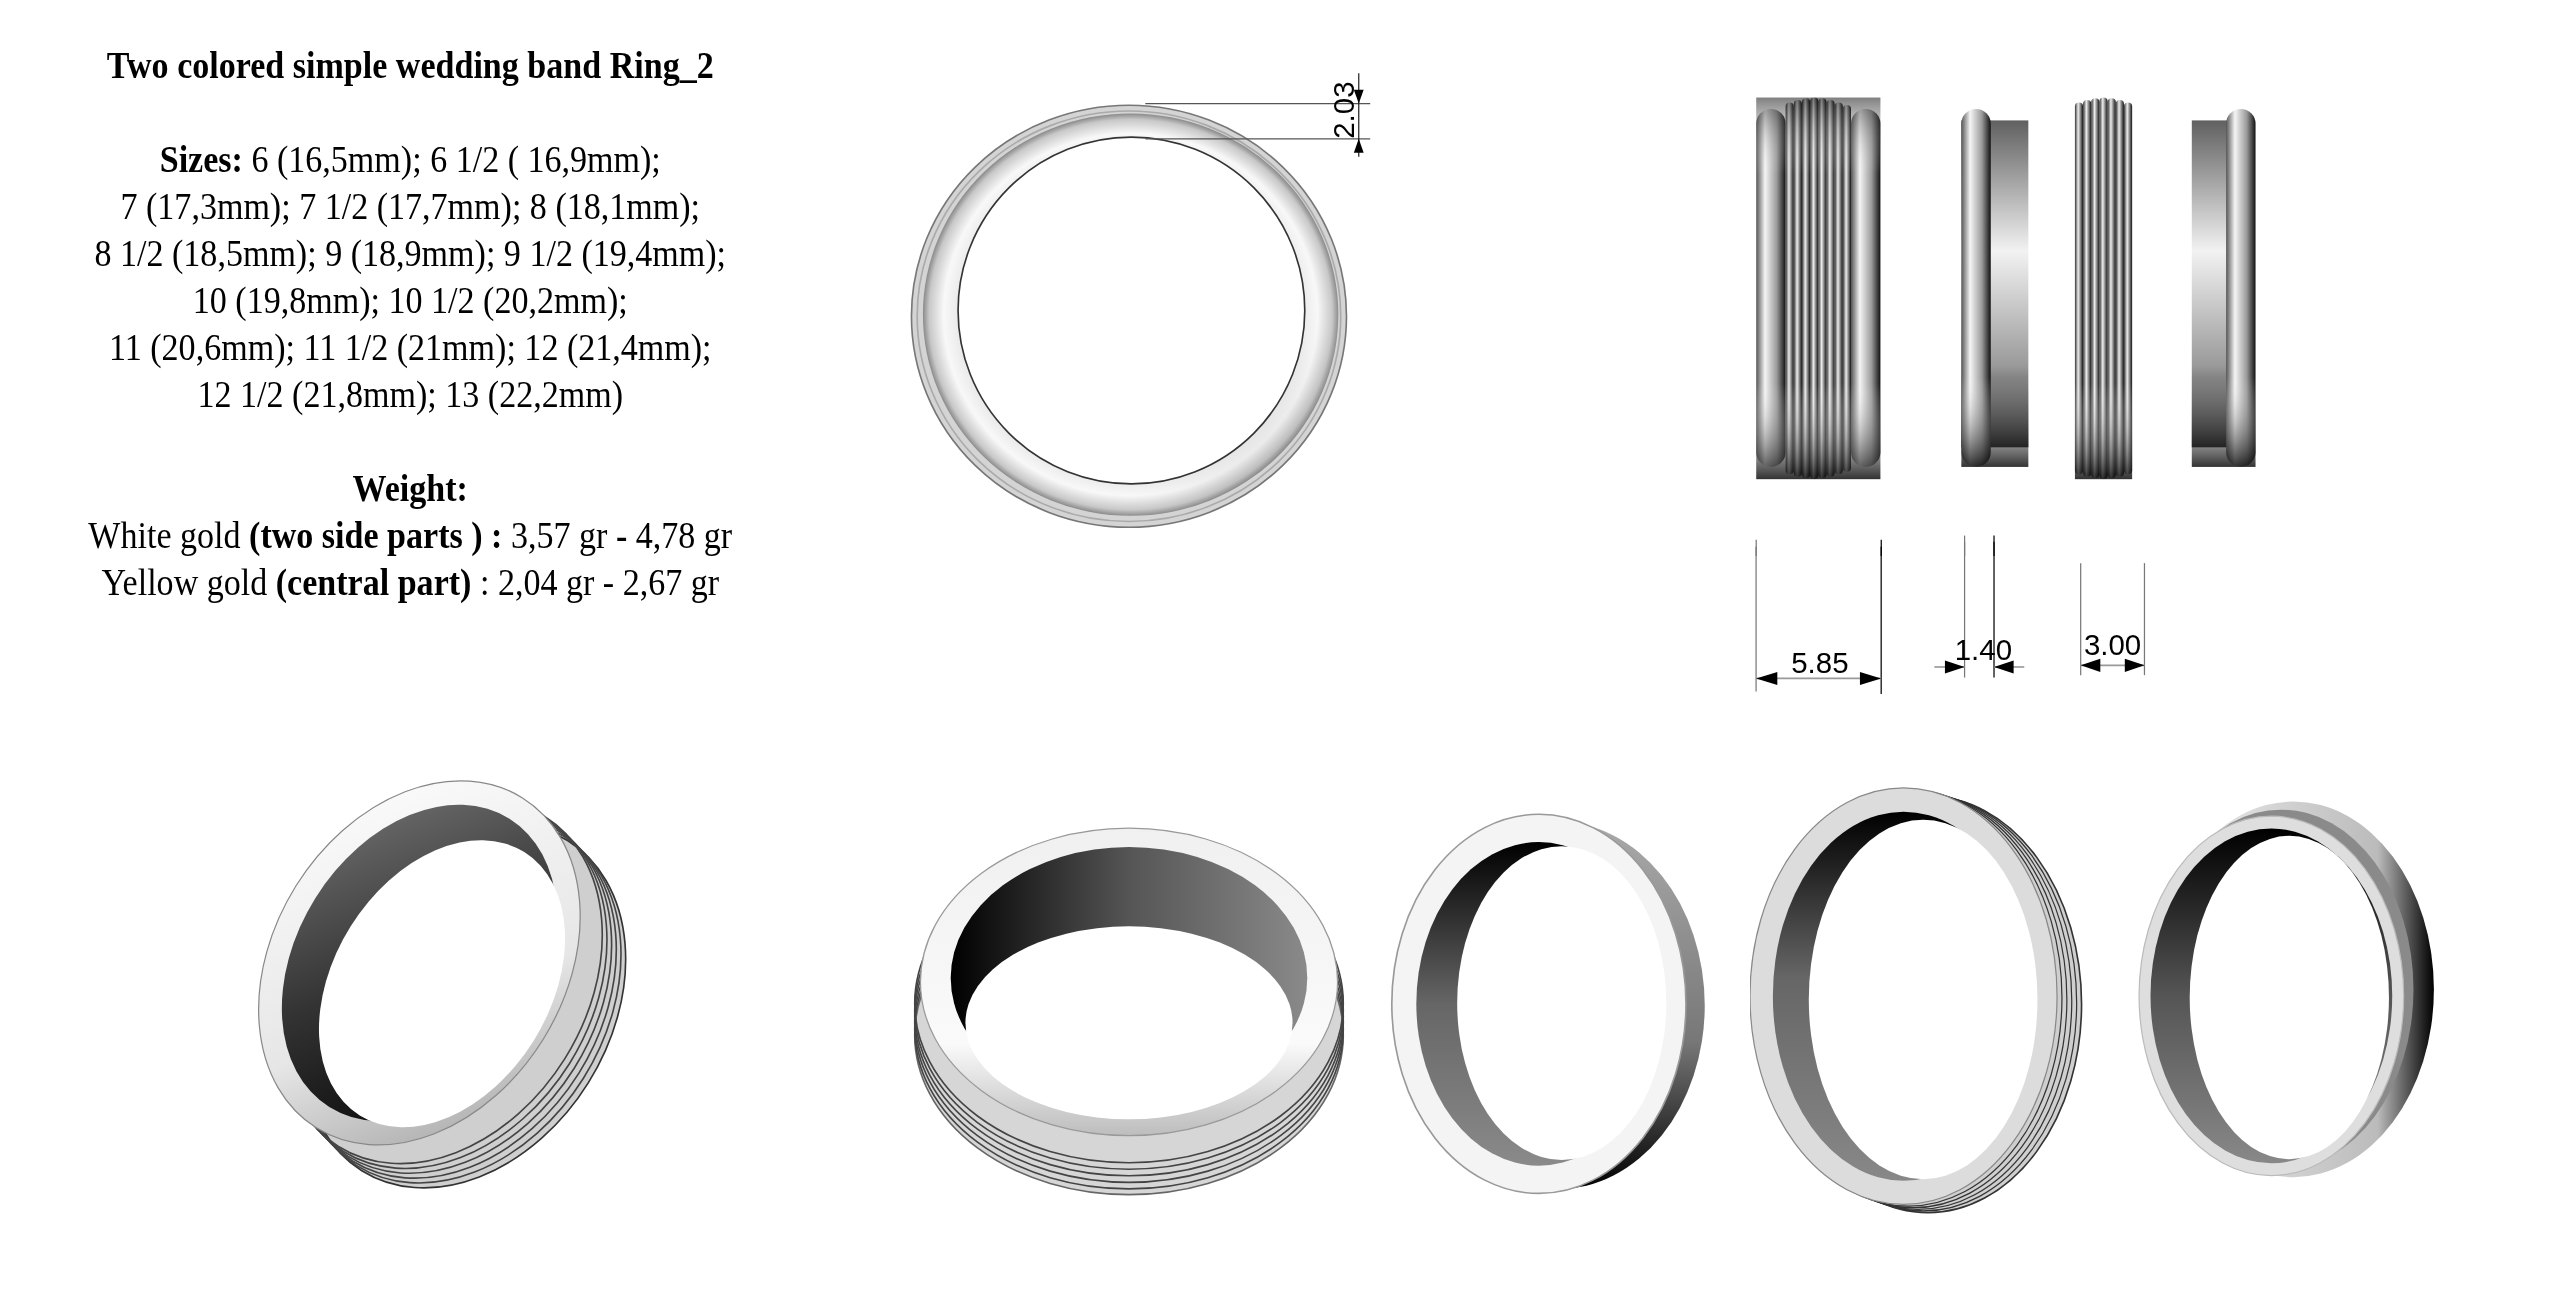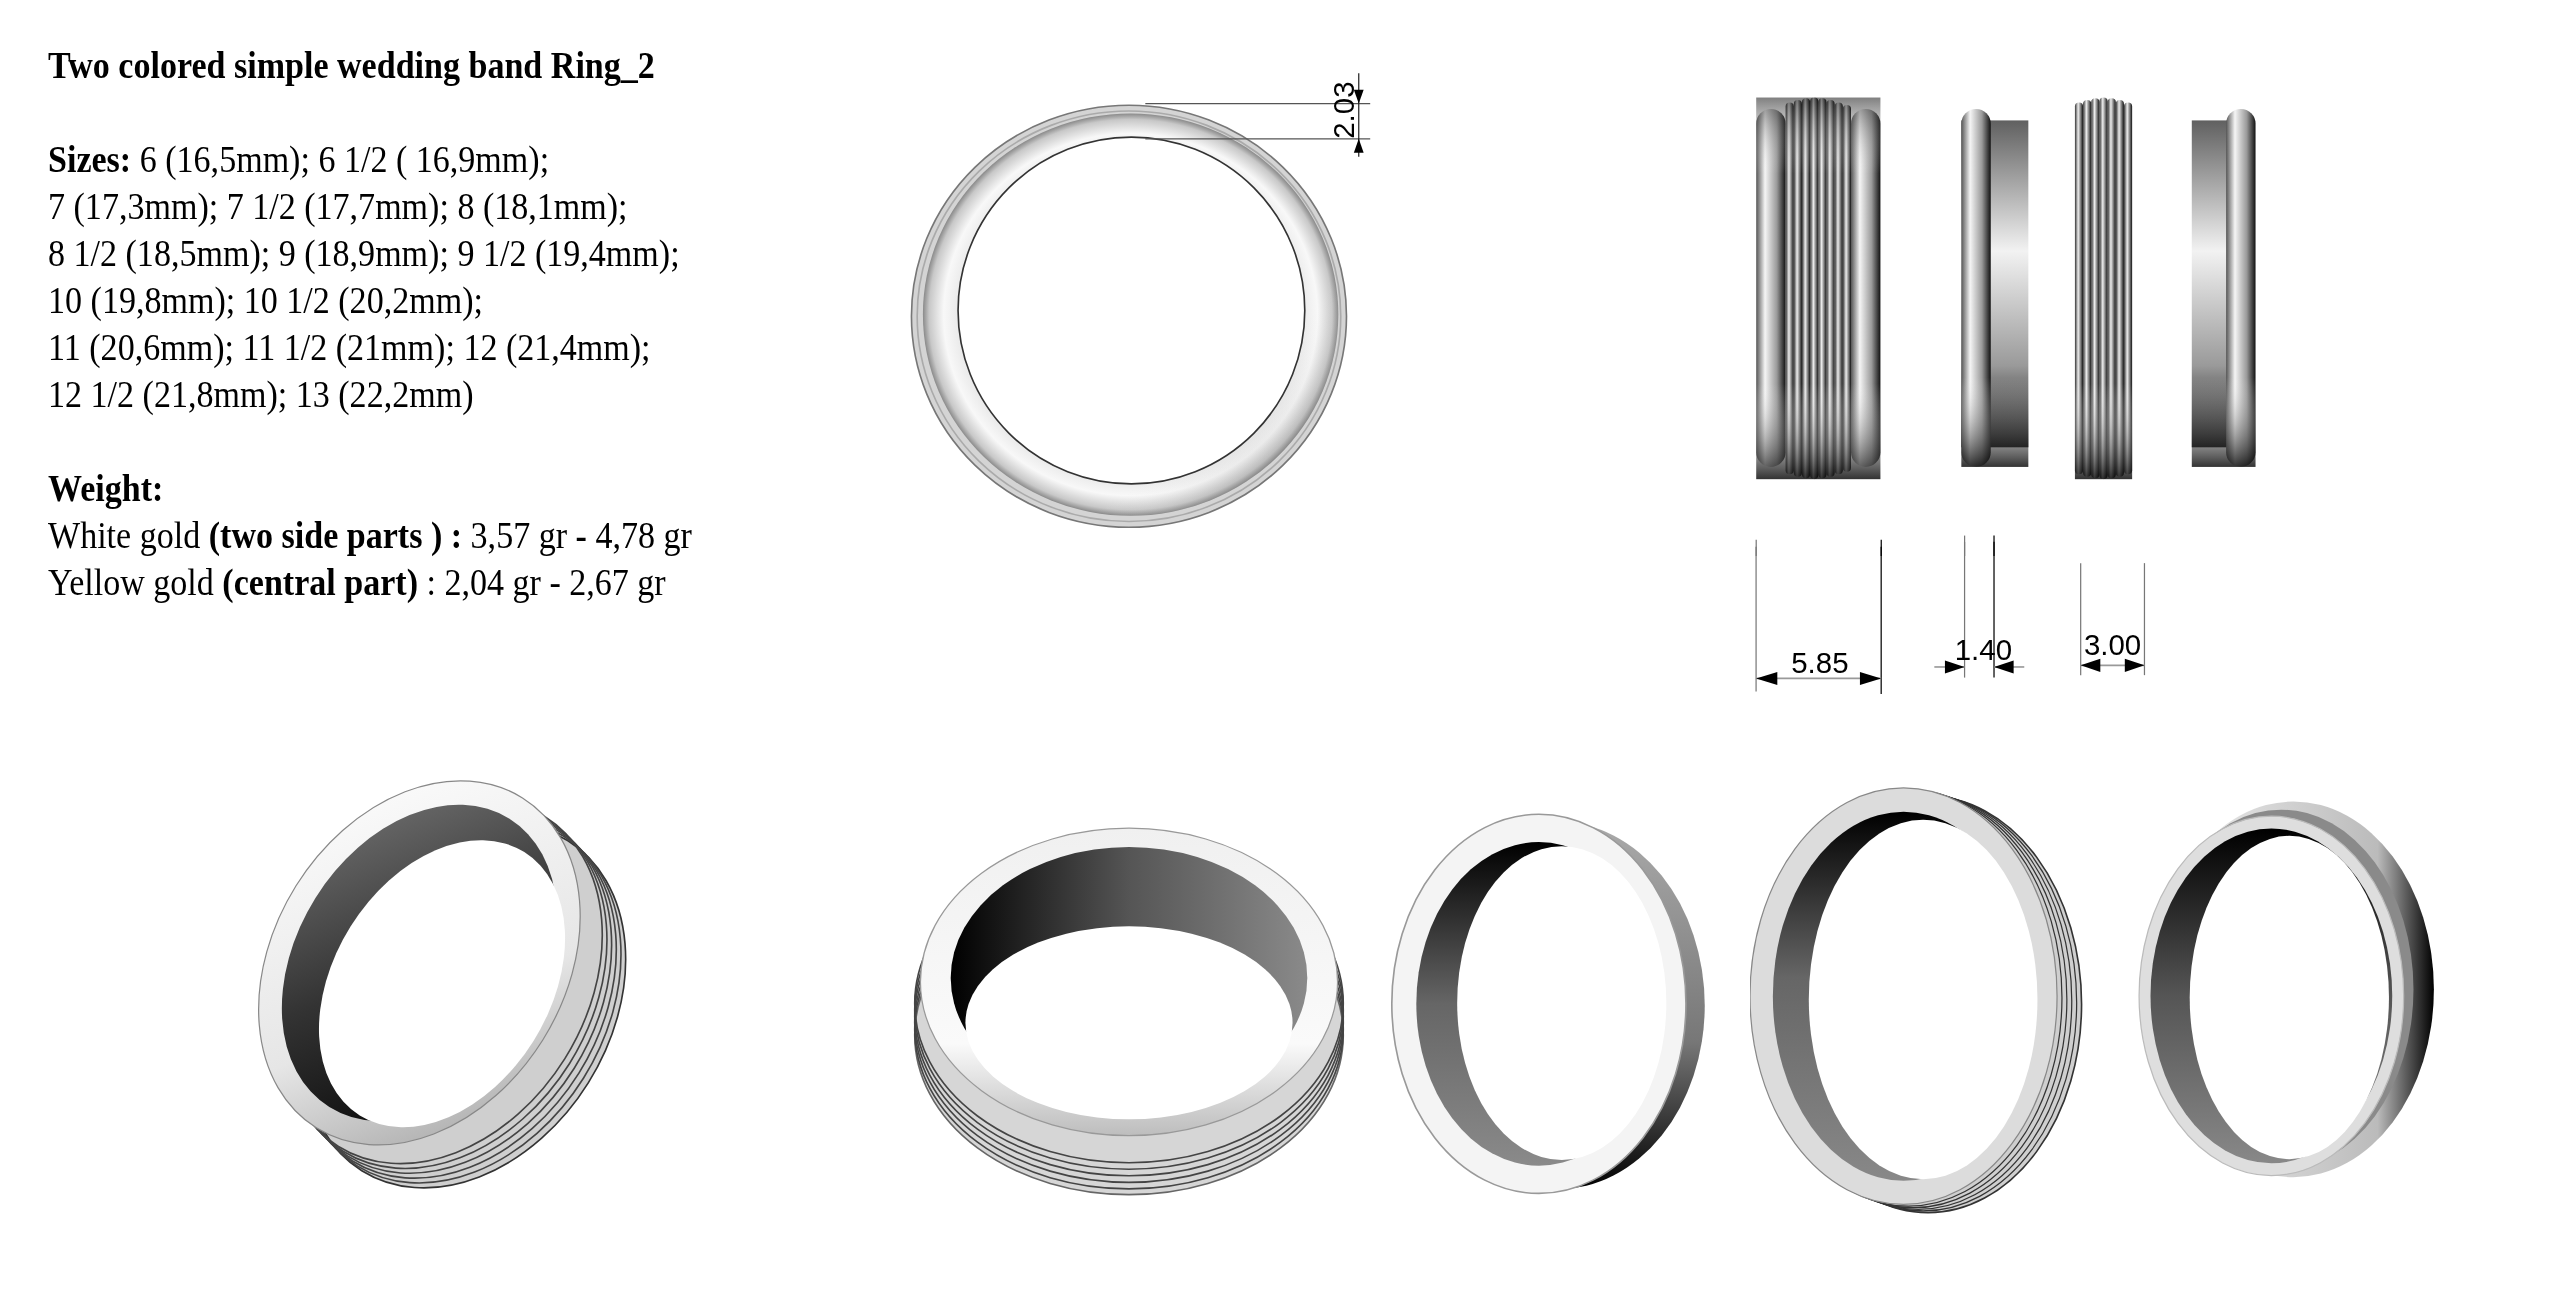--- a/index.html
+++ b/index.html
@@ -1,17 +1,17 @@
 <!DOCTYPE html>
 <html style="font-size:13px"><head>
 <meta charset="utf-8">
 <style>
   html, body { margin: 0; padding: 0; background: #ffffff; }
   body { width: 2576px; height: 1308px; position: relative; overflow: hidden; font-family: "Liberation Serif", "DejaVu Serif", serif; color: #000; }
-  .spec { position: absolute; left: 48px; top: 43px; width: 818px; }
+  .spec { position: absolute; left: 34px; top: 43px; width: 818px; text-align: center; }
   .title { font-weight: bold; font-size: 37px; line-height: 46px; margin: 0; transform: scaleX(0.92); transform-origin: left; white-space: nowrap; }
   .sizes { margin-top: 47px; font-size: 37px; line-height: 47px; transform: scaleX(0.92); transform-origin: left; }
   .sizes .line { white-space: nowrap; display: block; }
   .weight { margin-top: 47px; font-size: 37px; line-height: 47px; transform: scaleX(0.92); transform-origin: left; }
   .weight .line { white-space: nowrap; display: block; }
   b { font-weight: bold; }
   svg.view { position: absolute; }
   .dimtxt { font-family: "Liberation Sans", "DejaVu Sans", sans-serif; font-size: 36px; fill: #000; }
 </style>
 </head>

